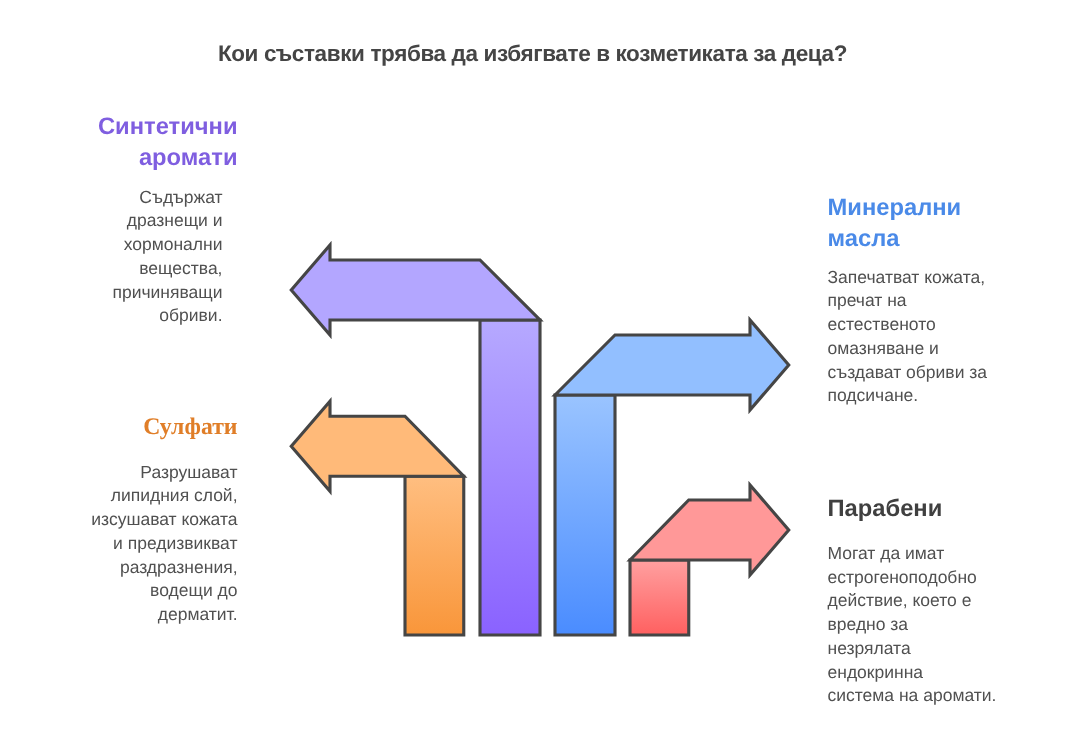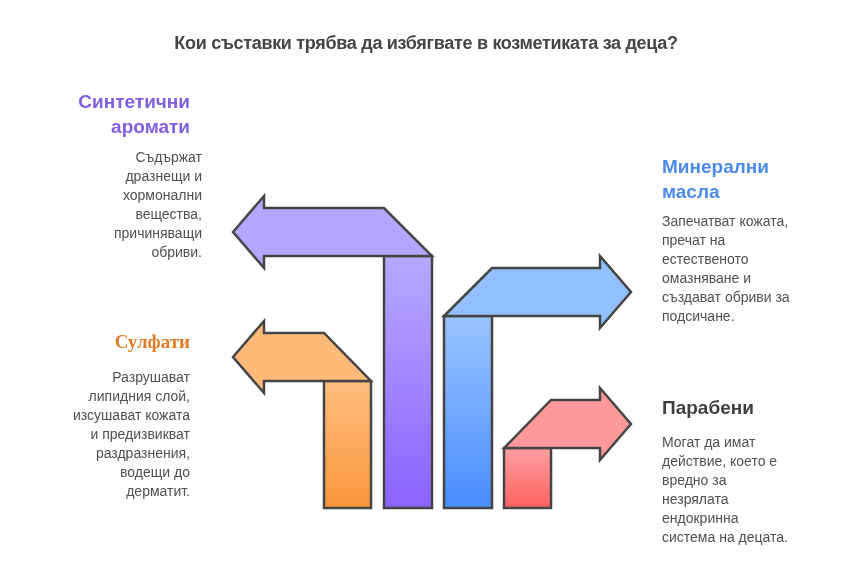--- a/index.html
+++ b/index.html
@@ -56,21 +56,21 @@
   <g>
     <polygon points="504,448 551,448 551,508 504,508" fill="url(#gRed)" stroke="#454545" stroke-width="2.5"></polygon>
     <polygon points="504,448 551,400 600,400 600,388 631,424 600,460 600,448" fill="#ff9898" stroke="#454545" stroke-width="2.5"></polygon>
   </g>
 </svg>
 
 <div class="heading right-align" style="left:40px; width:150px; top:89px; color:#7f5ee0;">
   <div>Синтетични</div>
   <div>аромати</div>
 </div>
-<div class="desc right-align" style="left:52px; width:150px; top:148px;">
+<div class="desc right-align" style="left:28px; width:150px; top:148px;">
   <div>Съдържат</div>
   <div>дразнещи и</div>
   <div>хормонални</div>
   <div>вещества,</div>
   <div>причиняващи</div>
   <div>обриви.</div>
 </div>
 
 <div class="heading right-align" style="left:40px; width:150px; top:329px; color:#e07e28;font-family:Liberation Serif, serif;">
   <div>Сулфати</div>
@@ -96,18 +96,19 @@
   <div>омазняване и</div>
   <div>създават обриви за</div>
   <div>подсичане.</div>
 </div>
 
 <div class="heading left-align" style="left:662px; width:170px; top:395px; color:#404040;">
   <div>Парабени</div>
 </div>
 <div class="desc left-align" style="left:662px; width:170px; top:433px;">
   <div>Могат да имат</div>
+  <div>естрогеноподобно</div>
   <div>действие, което е</div>
   <div>вредно за</div>
   <div>незрялата</div>
   <div>ендокринна</div>
-  <div>система на децата.</div>
+  <div>система на аромати.</div>
 </div>
 
 </body></html>

